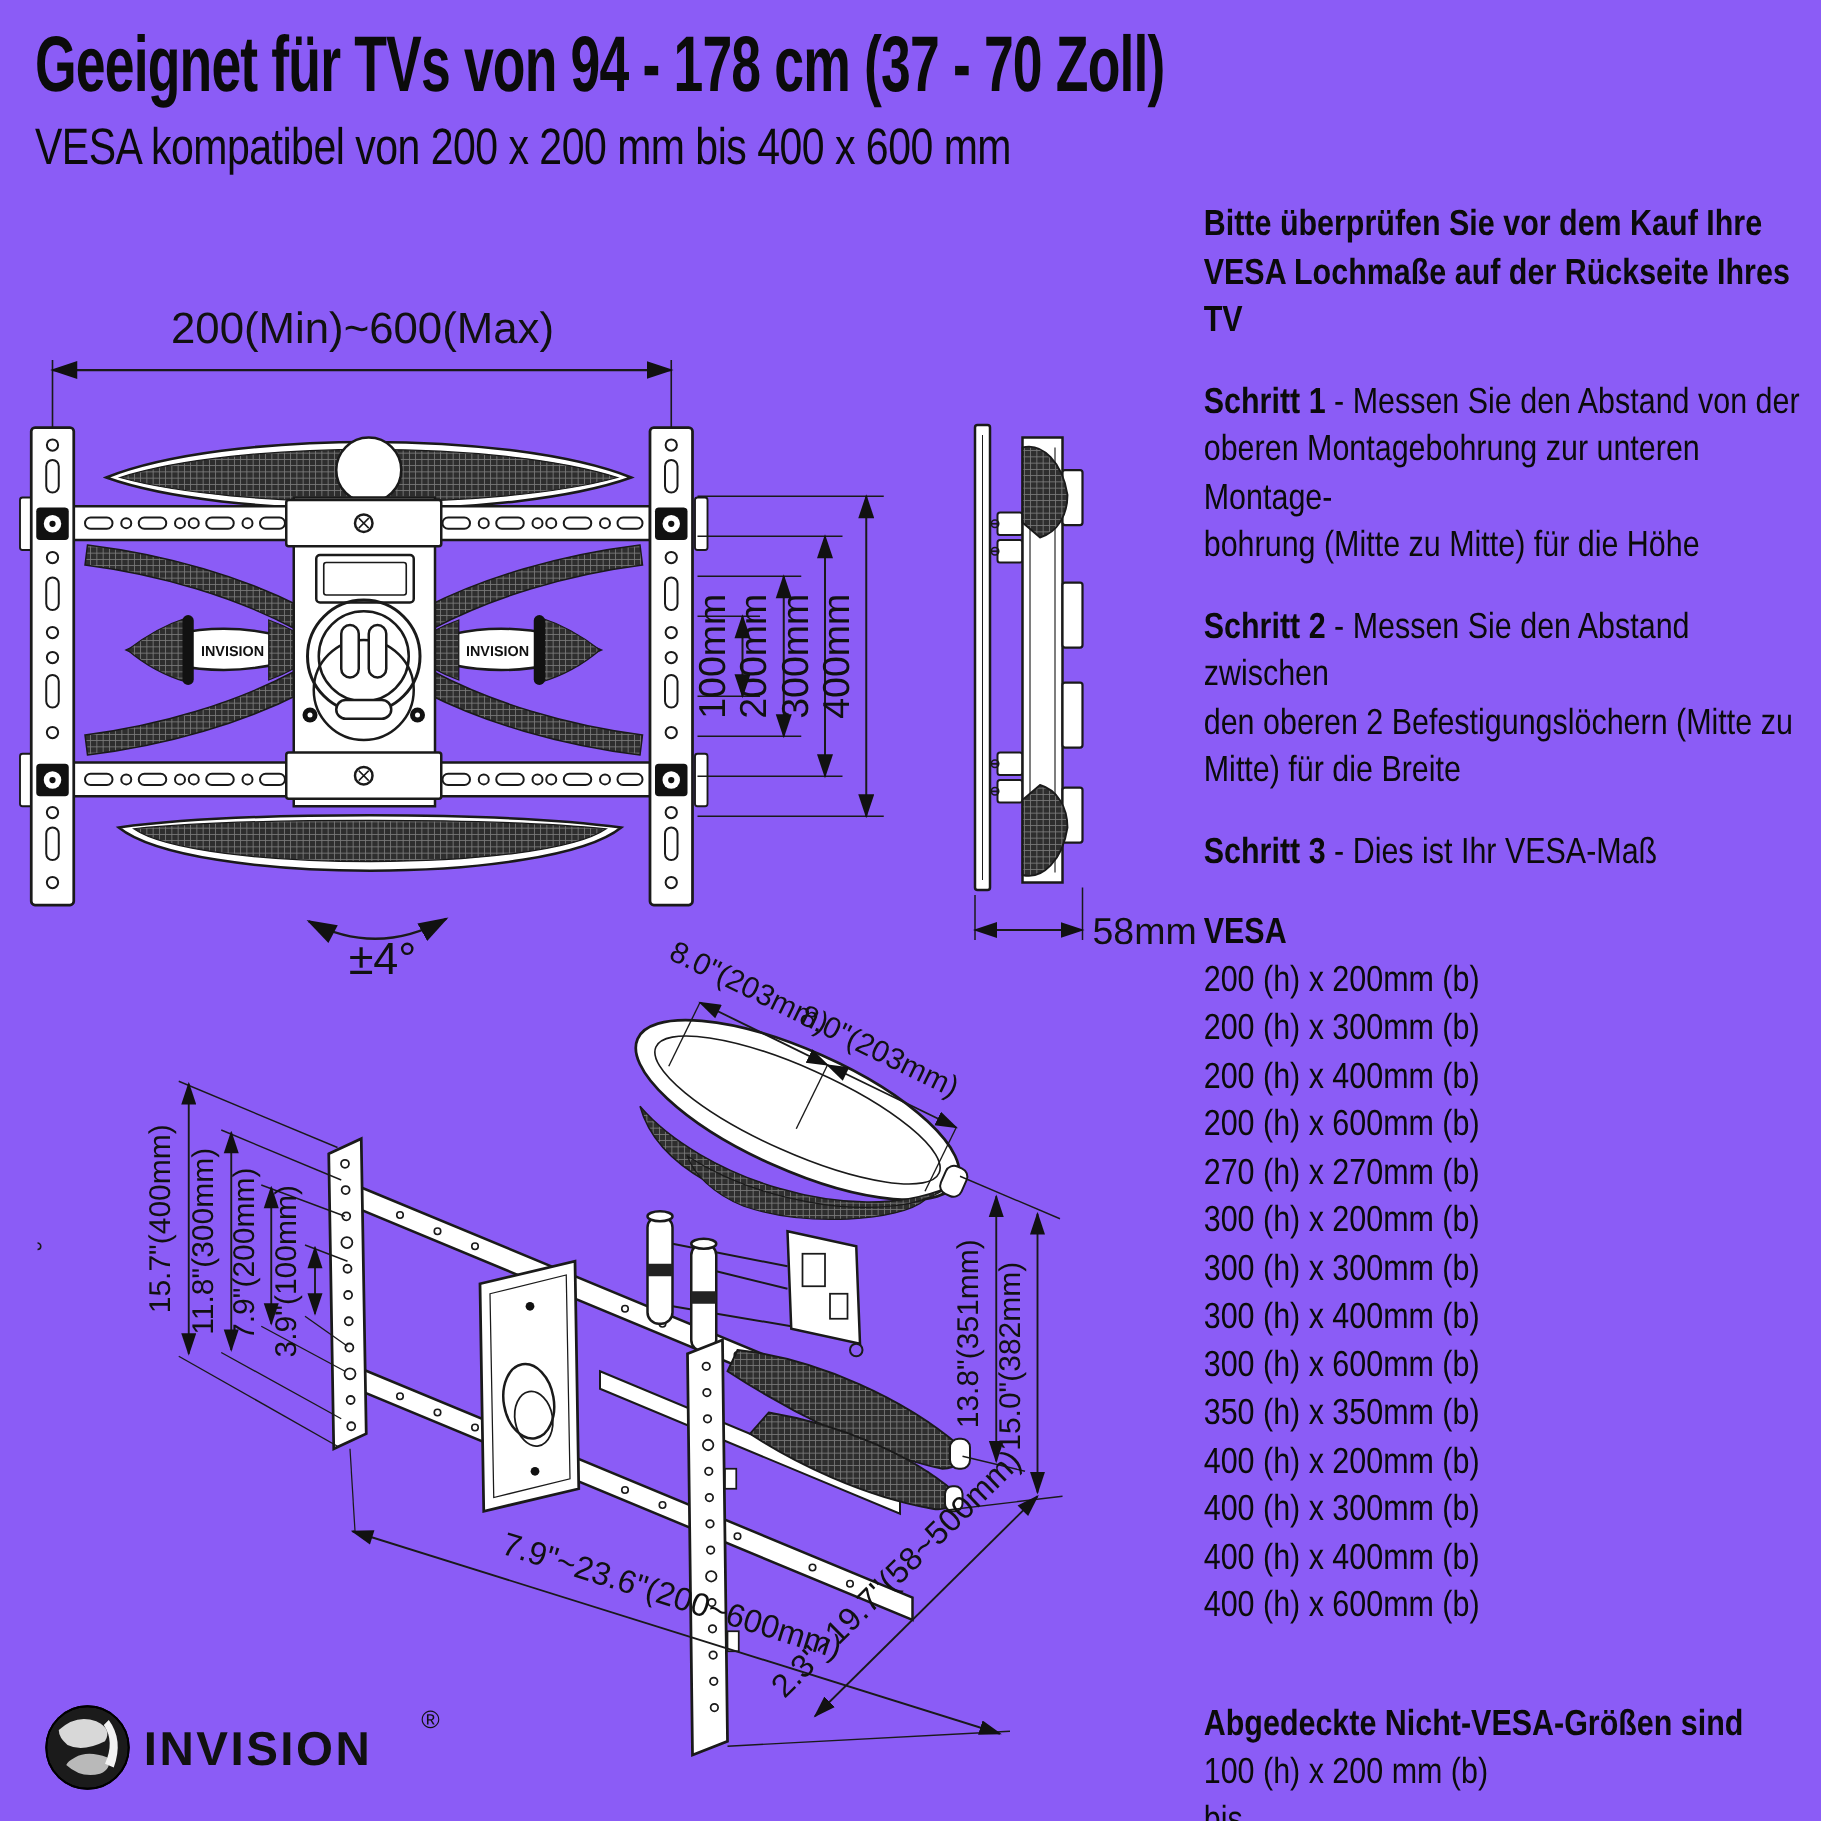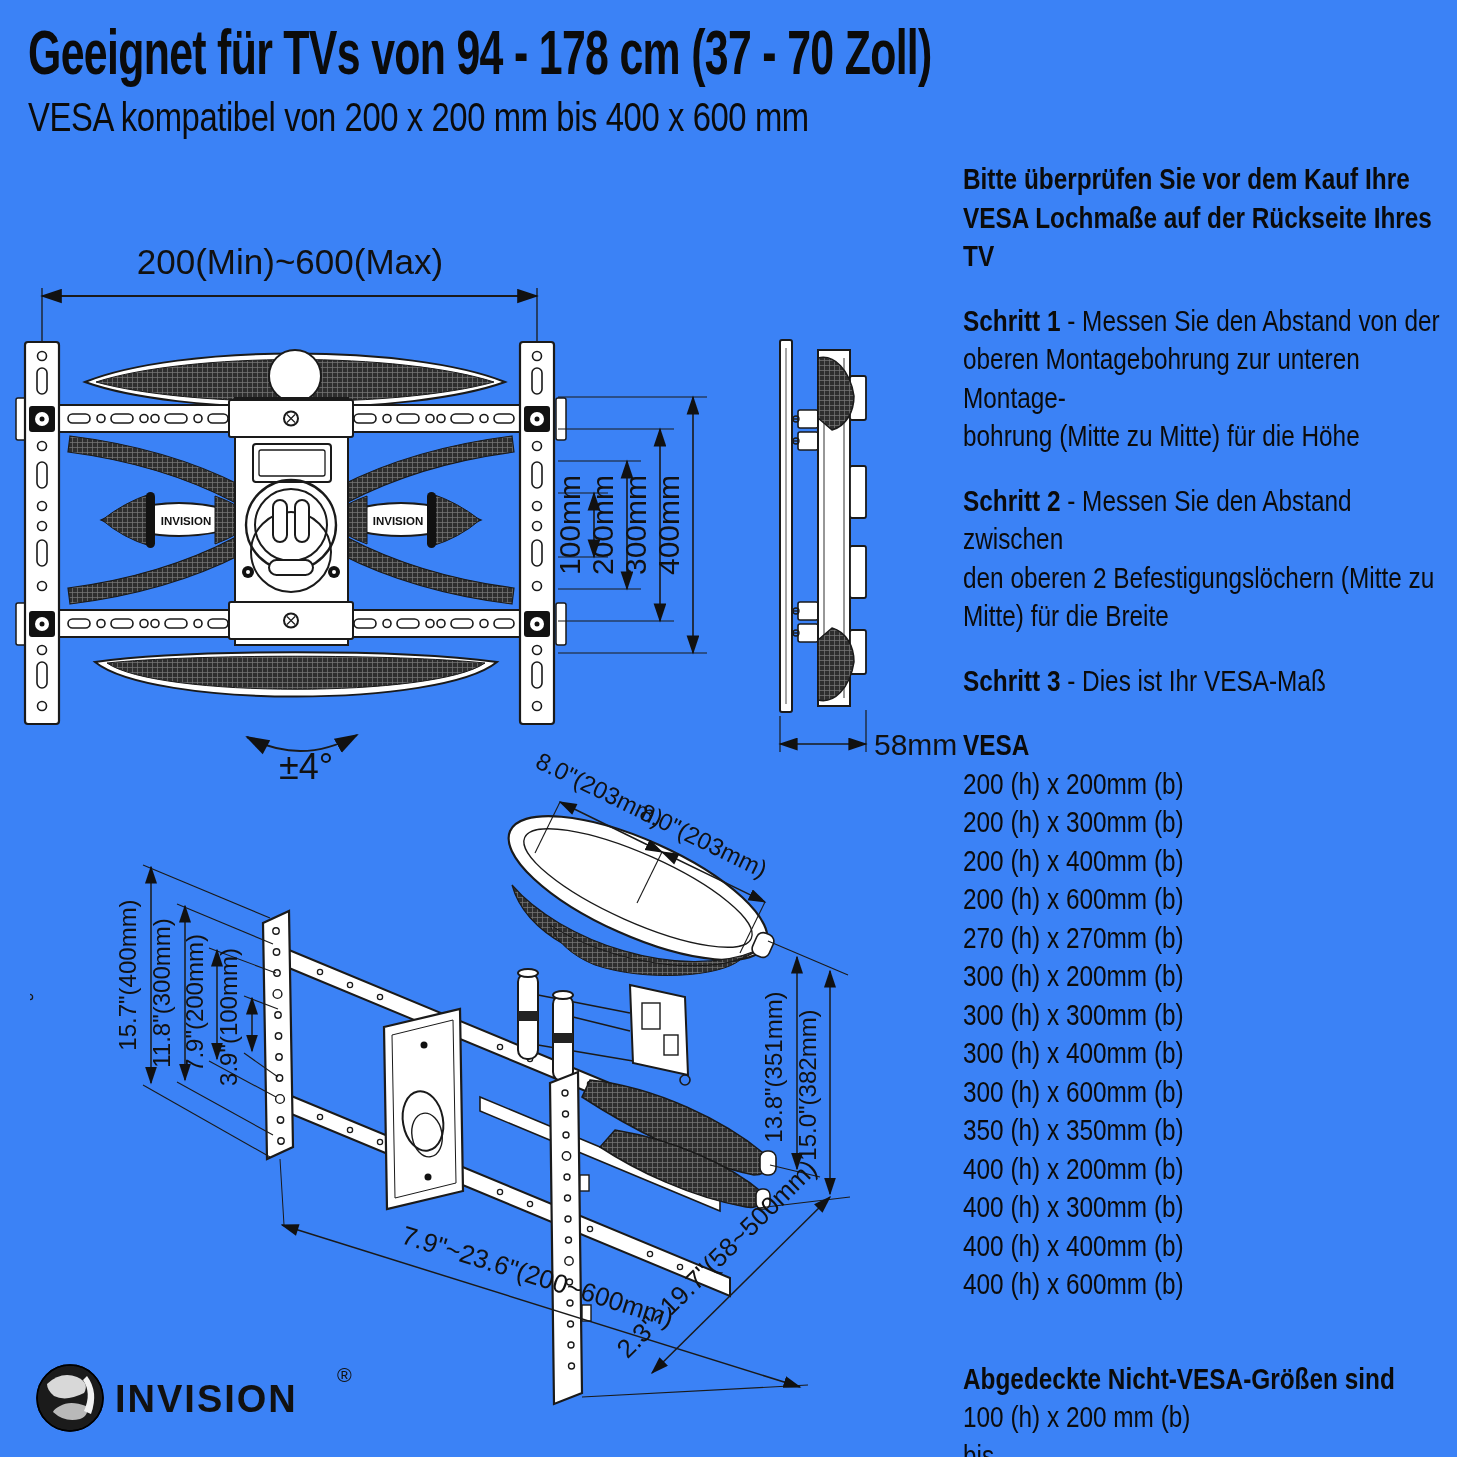--- a/index.html
+++ b/index.html
@@ -1,16 +1,16 @@
 <!DOCTYPE html>
 <html><head>
 <meta charset="utf-8">
 <style>
   html,body{margin:0;padding:0;background:#fff;}
-  #page{position:relative;width:1457px;height:1457px;background:#3b82f6;overflow:hidden;
+  #page{position:relative;width:1457px;height:1457px;background:#8b5cf6;overflow:hidden;
         font-family:"Liberation Sans",sans-serif;color:#111;}
   .abs{position:absolute;}
   .title{left:28px;top:16px;font-size:63px;font-weight:700;letter-spacing:-1px;
          transform:scaleX(0.68);transform-origin:left top;white-space:nowrap;color:#0b0b0b;}
   .subtitle{left:28px;top:94px;font-size:41px;font-weight:400;letter-spacing:-0.5px;
          transform:scaleX(0.80);transform-origin:left top;white-space:nowrap;color:#0b0b0b;}
   .col{left:963px;top:160px;width:575px;transform:scaleX(0.84);transform-origin:left top;
        font-size:29px;line-height:38.5px;color:#0b0b0b;}
   .col .b{font-weight:700;}
   .col p{margin:0 0 26px 0;white-space:pre-line;}

